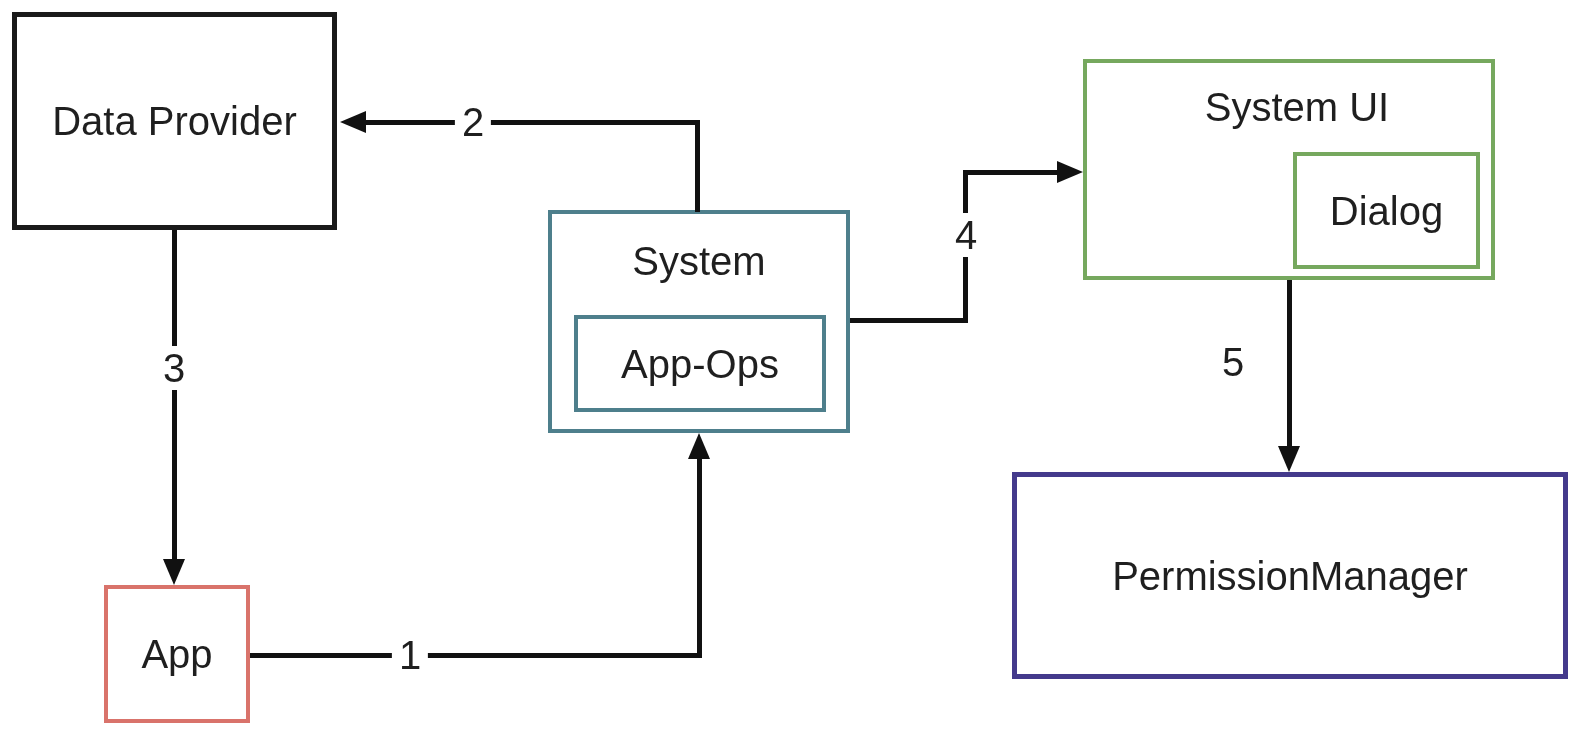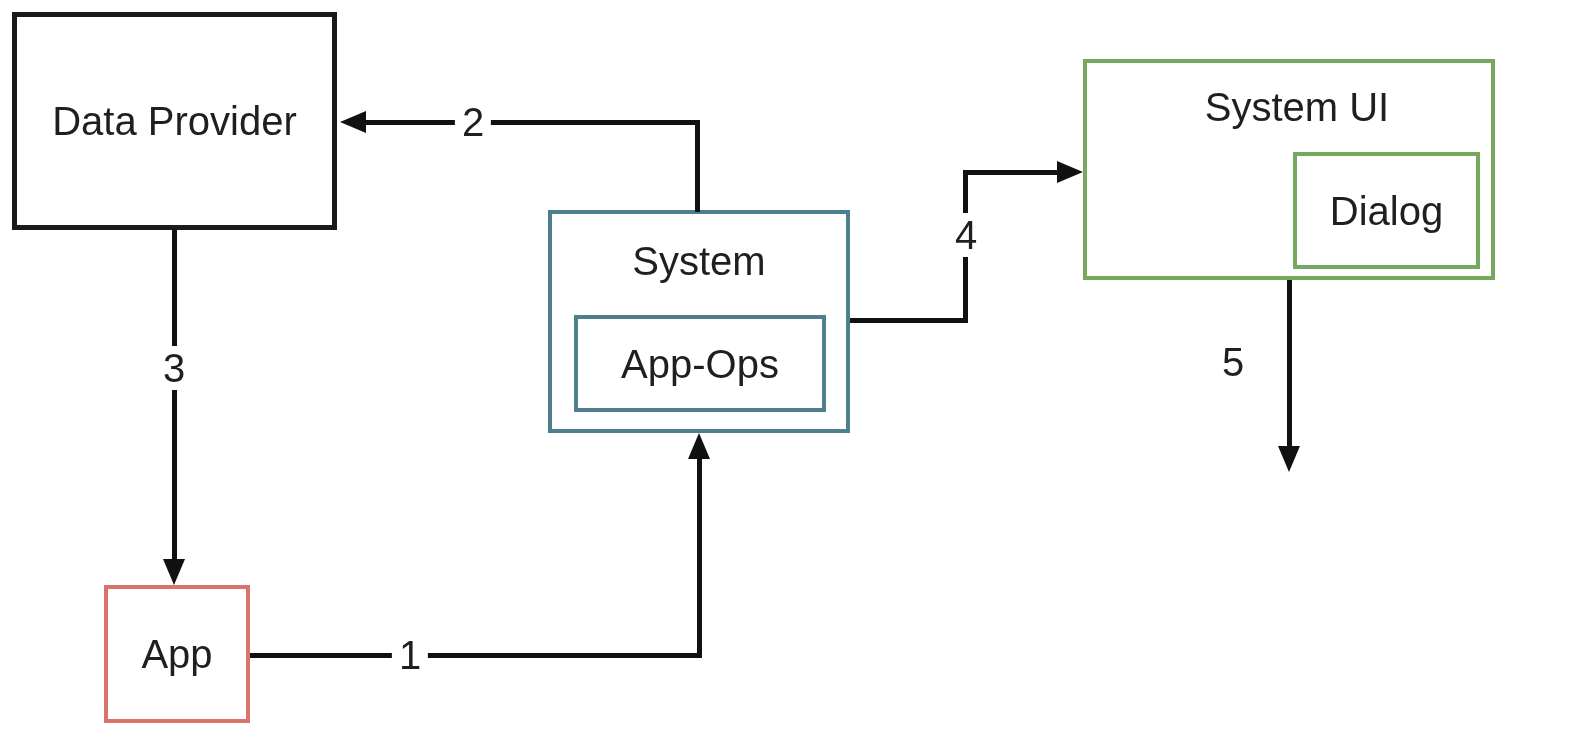--- a/index.html
+++ b/index.html
@@ -57,20 +57,23 @@
     </div>
   </div>
 
   <div class="node" id="node-system-ui">
     <div class="node-label" id="system-ui-title">System UI</div>
     <div class="node" id="node-dialog">
       <div class="node-label center-label">Dialog</div>
     </div>
   </div>
 
+  <div class="node" id="node-permission-manager">
+    <div class="node-label center-label">PermissionManager</div>
+  </div>
 
   <div class="edge-v" style="left:695px;top:122px;height:90px;"></div>
   <div class="edge-h" style="left:362px;top:120px;width:338px;"></div>
   <div class="arrowhead ah-left" style="left:340px;top:111px;"></div>
   <div class="edge-label" style="left:473px;top:122px;">2</div>
 
   <div class="edge-v" style="left:172px;top:230px;height:335px;"></div>
   <div class="arrowhead ah-down" style="left:163px;top:559px;"></div>
   <div class="edge-label" style="left:174px;top:368px;">3</div>
 

